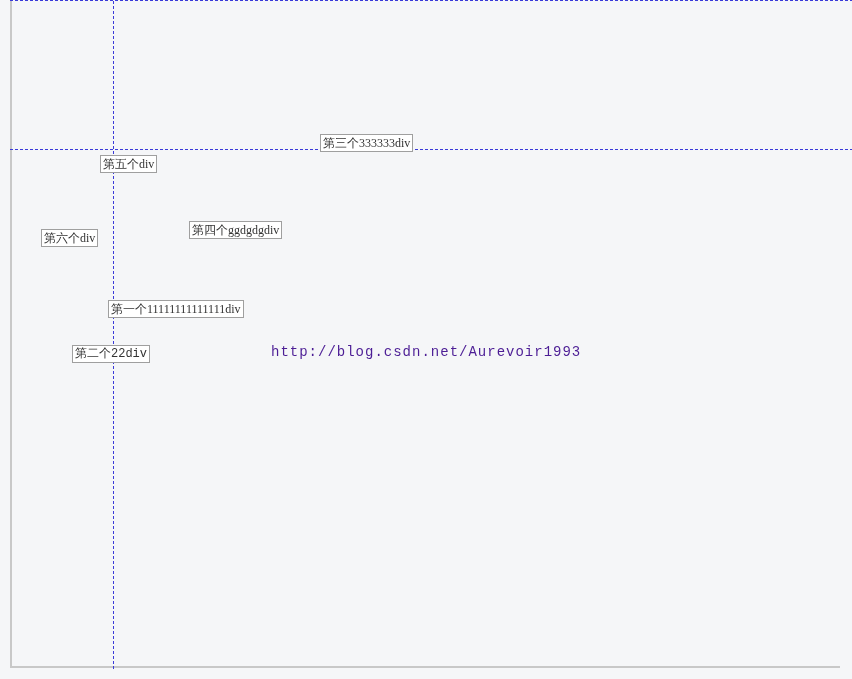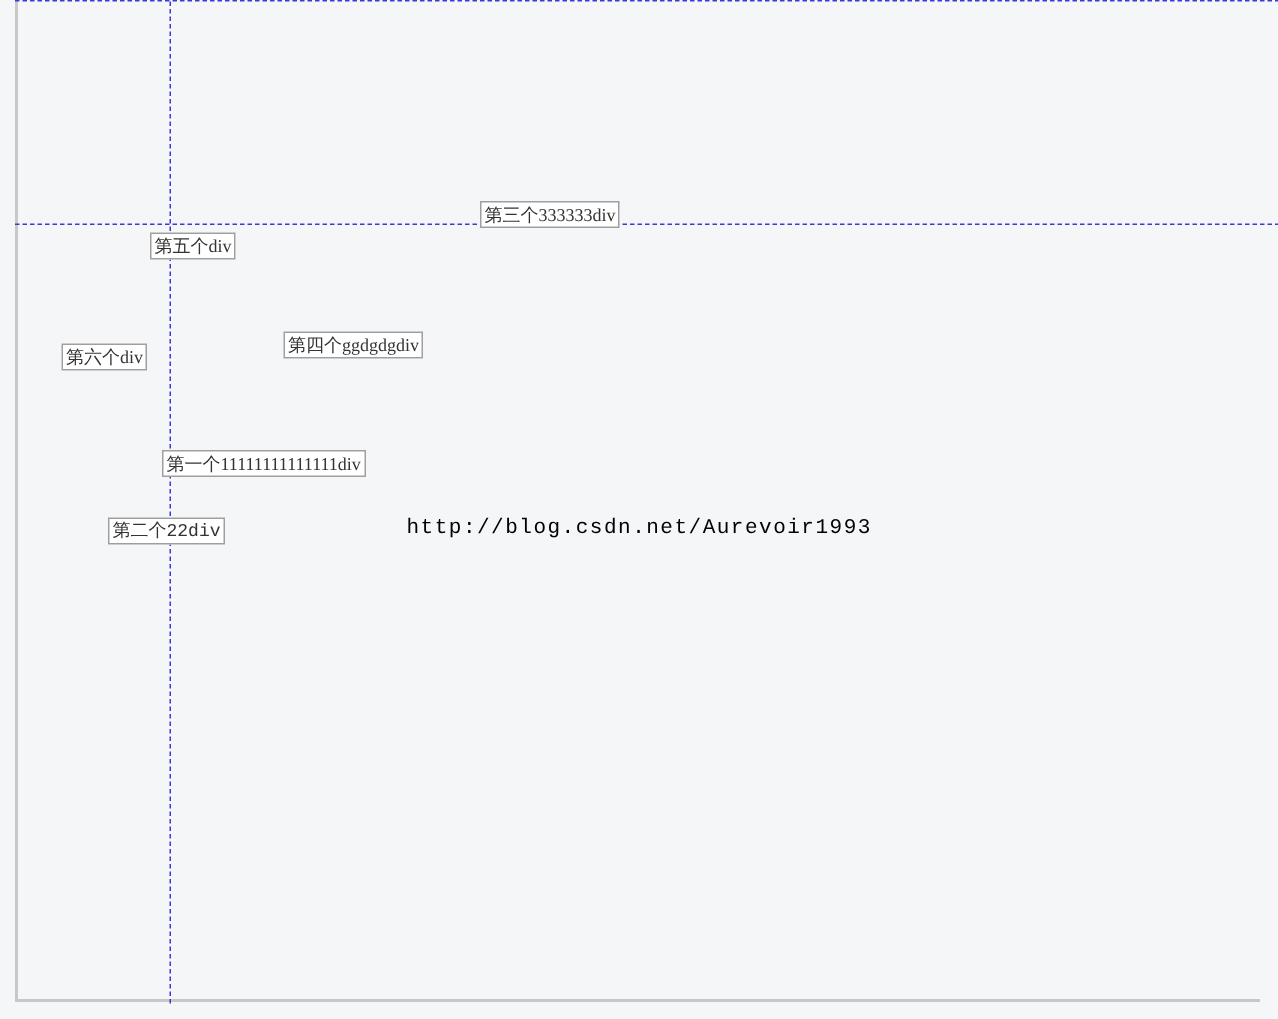--- a/index.html
+++ b/index.html
@@ -55,21 +55,21 @@
       white-space: nowrap;
       font-size: 12px;
       color: #333;
     }
     .watermark {
       position: absolute;
       left: 271px;
       top: 344px;
       font-family: "Courier New", monospace;
       font-size: 14px;
-      color: #000000;
+      color: #4c1d95;
       letter-spacing: 1px;
       white-space: nowrap;
     }
   </style>
 </head>
 <body>
 
 <div class="outer-border"></div>
 
 <div class="guide-container">

